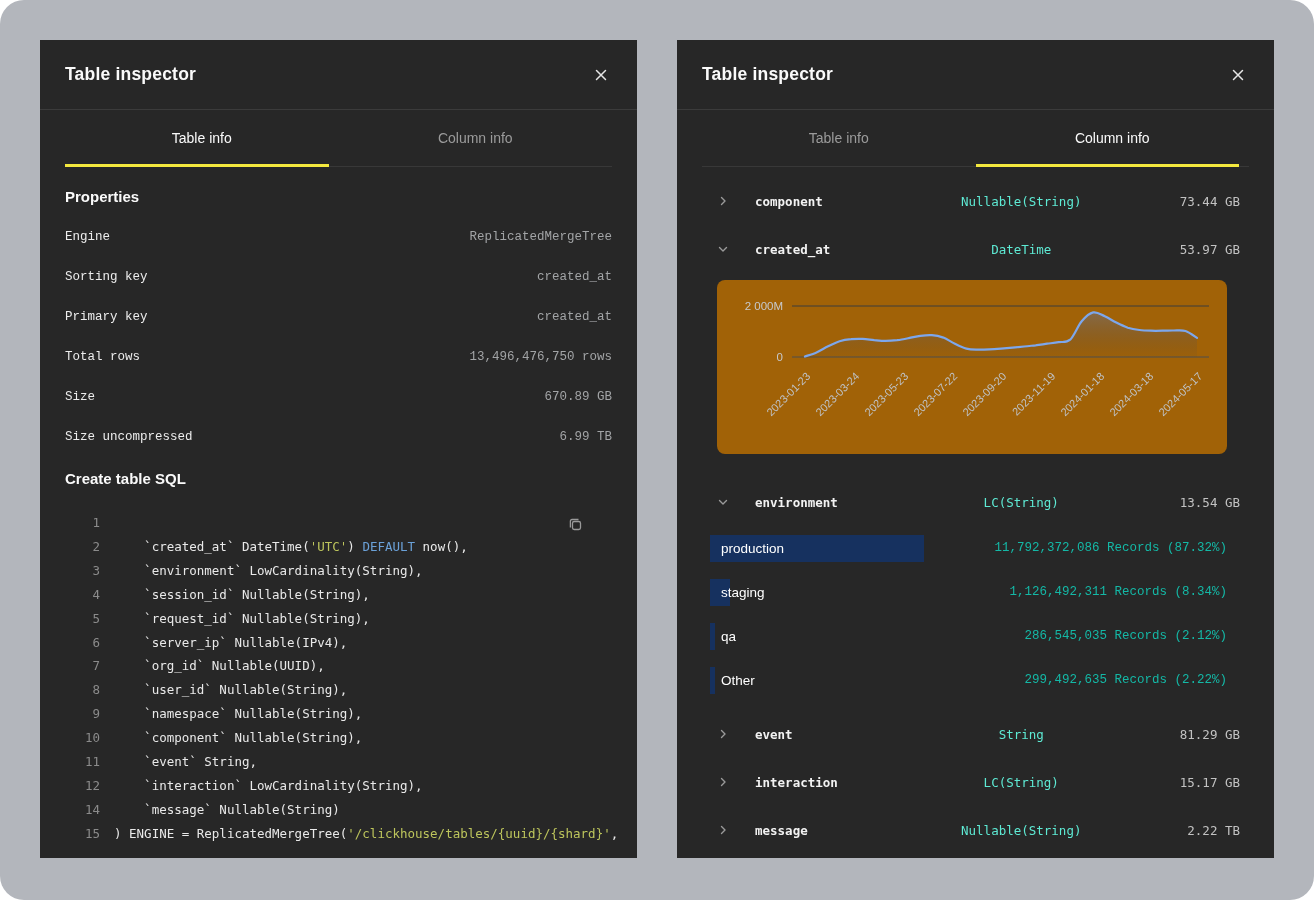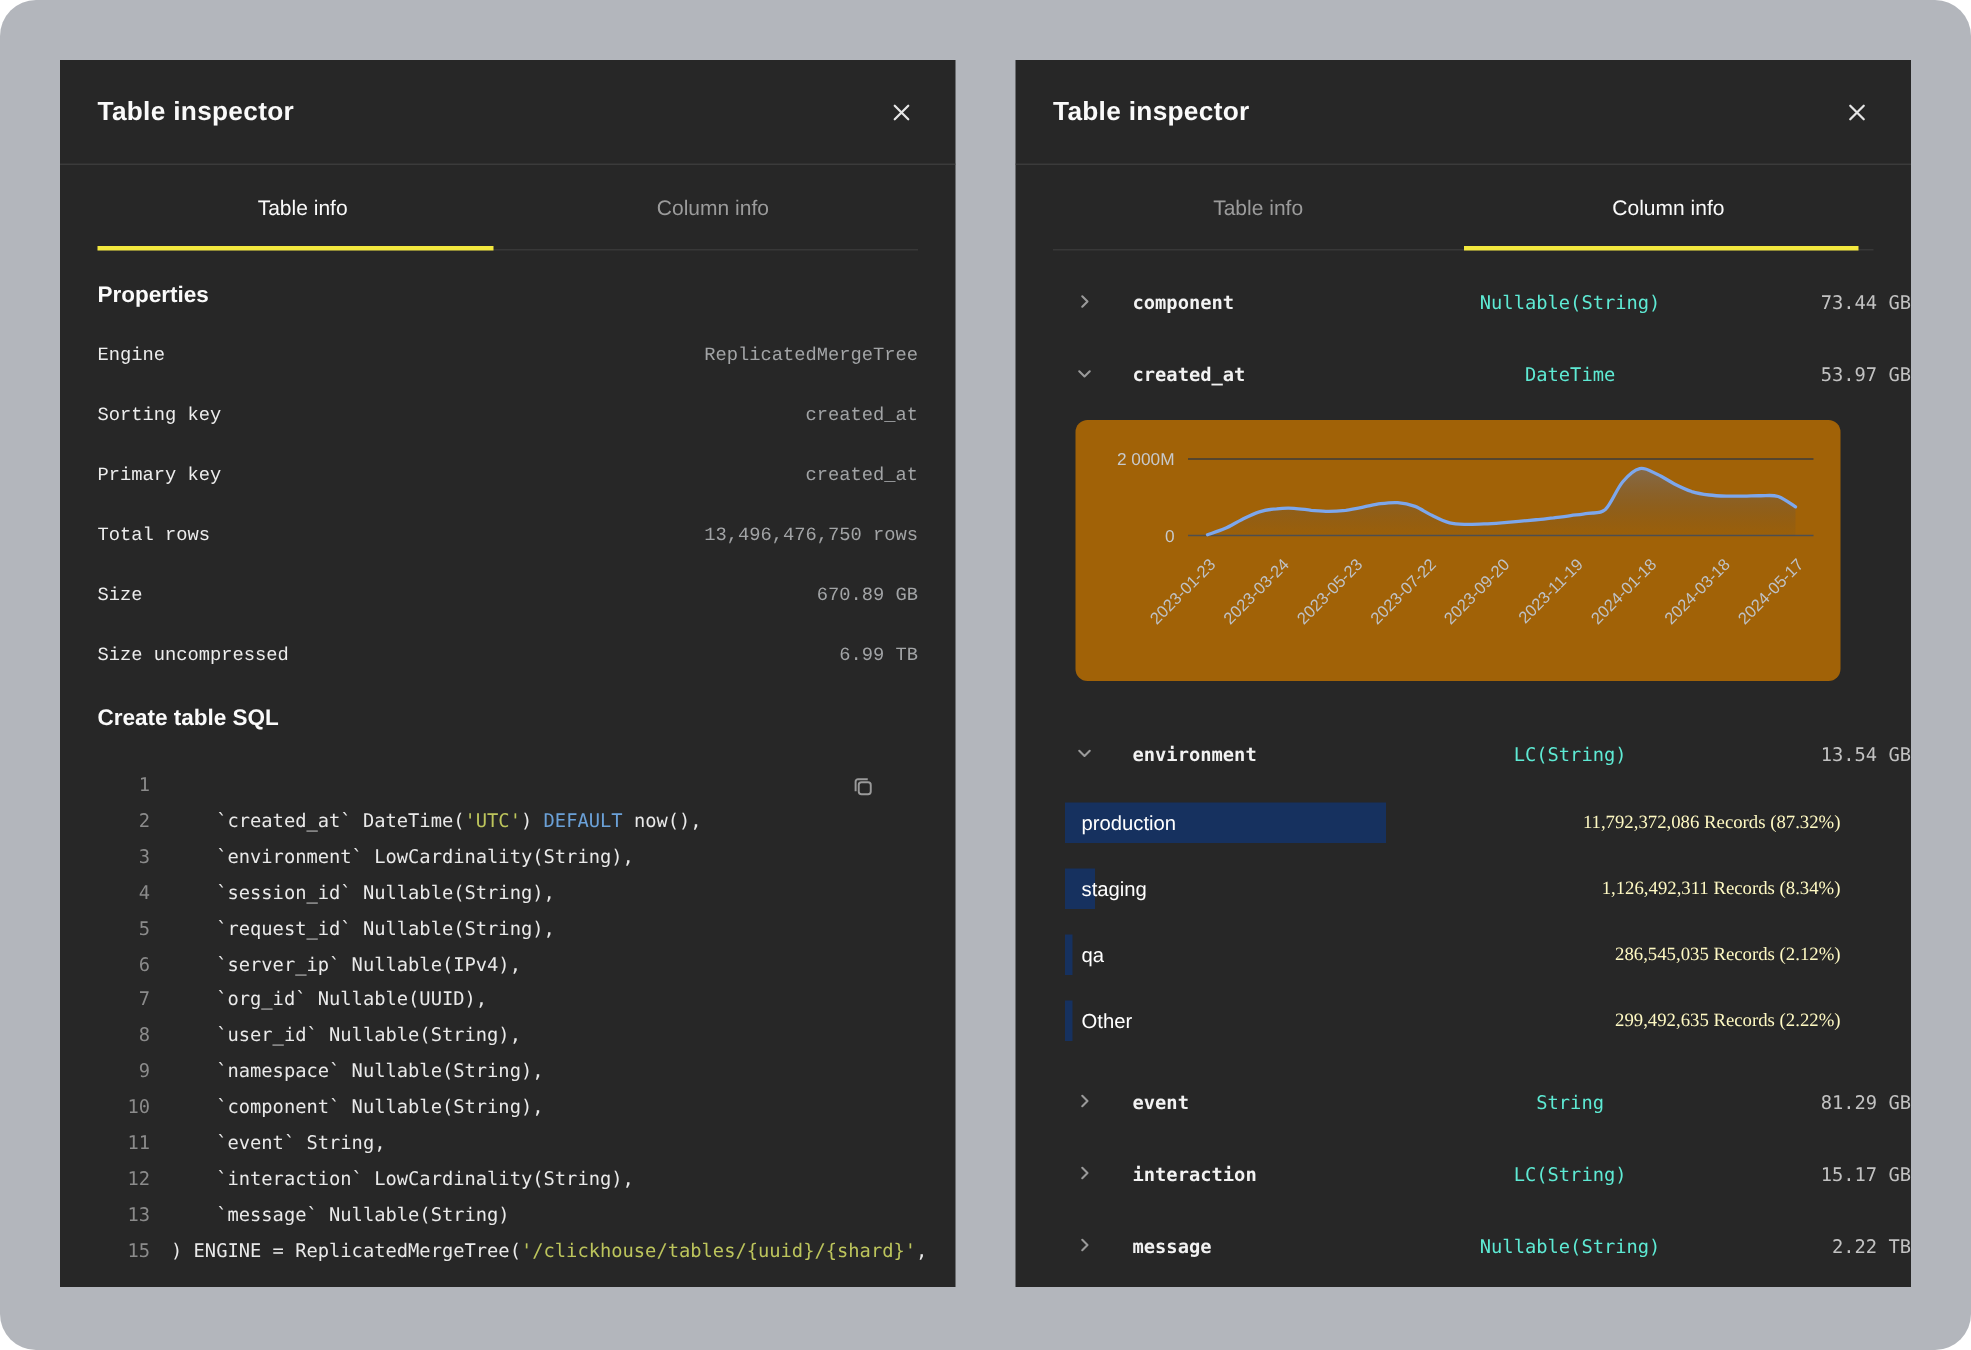--- a/index.html
+++ b/index.html
@@ -46,39 +46,39 @@
   .code-line { display:flex; line-height:23.9px; white-space:pre; }
   .ln { width:35px; text-align:right; color:#8b8b8b; flex:none; margin-right:14px; }
   .code-text { color:#e9e9e9; }
   .tok-kw { color:var(--kw, #6ba1d8); }
   .tok-str { color:var(--str, #bdc55c); }
   .copy-btn { position:absolute; top:2px; right:25px; background:none; border:none; cursor:pointer; padding:3px; }
 
   
   .col-list { padding-top:10px; }
   .col-row { height:48px; display:grid; grid-template-columns: 37px 1fr 1fr 130px;
-             align-items:center; padding-left:41px; cursor:pointer; }
+             align-items:center; padding-left:41px; padding-right:34px; cursor:pointer; }
   .col-row.offset { margin-top:8px; }
   .col-chevron { display:flex; align-items:center; }
   .col-name { font-family:"DejaVu Sans Mono", monospace; font-size:12.5px; font-weight:bold; color:#f2f2f2; }
   .col-type { font-family:"DejaVu Sans Mono", monospace; font-size:12.5px; color:#5eead4; text-align:center; }
   .col-size { font-family:"DejaVu Sans Mono", monospace; font-size:12.5px; color:#c2c2c2; text-align:right; }
 
   .chart-box {
     margin:7px 47px 24px 40px; height:174px; background:#a16207; border-radius:8px;
   }
   .chart-box svg { display:block; width:100%; height:100%; }
 
   .env-values { }
   .env-row { height:44px; position:relative; display:flex; align-items:center;
              padding-left:33px; padding-right:47px; }
   .env-bar { position:absolute; left:33px; top:8.5px; height:27px; background:var(--bar, #16315f); }
   .env-label { position:relative; z-index:2; margin-left:11px; font-size:13.5px; color:#ffffff; }
   .env-records { margin-left:auto; position:relative; z-index:2;
-                 font-family:Liberation Serif, serif; font-size:12.5px; color:#fef9c3; }
+                 font-family:Liberation Mono, monospace; font-size:12.5px; color:#14b8a6; }
 </style>
 </head>
 <body>
 
 <div class="canvas">
 
   <div class="panel" id="panel-left">
     <div class="panel-header">
       <div class="panel-title">Table inspector</div>
       <button class="close-btn">
@@ -133,21 +133,21 @@
             <div class="code-line"><span class="ln">3</span><span class="code-text"><span>    `environment` LowCardinality(String),</span></span></div>
             <div class="code-line"><span class="ln">4</span><span class="code-text"><span>    `session_id` Nullable(String),</span></span></div>
             <div class="code-line"><span class="ln">5</span><span class="code-text"><span>    `request_id` Nullable(String),</span></span></div>
             <div class="code-line"><span class="ln">6</span><span class="code-text"><span>    `server_ip` Nullable(IPv4),</span></span></div>
             <div class="code-line"><span class="ln">7</span><span class="code-text"><span>    `org_id` Nullable(UUID),</span></span></div>
             <div class="code-line"><span class="ln">8</span><span class="code-text"><span>    `user_id` Nullable(String),</span></span></div>
             <div class="code-line"><span class="ln">9</span><span class="code-text"><span>    `namespace` Nullable(String),</span></span></div>
             <div class="code-line"><span class="ln">10</span><span class="code-text"><span>    `component` Nullable(String),</span></span></div>
             <div class="code-line"><span class="ln">11</span><span class="code-text"><span>    `event` String,</span></span></div>
             <div class="code-line"><span class="ln">12</span><span class="code-text"><span>    `interaction` LowCardinality(String),</span></span></div>
-            <div class="code-line"><span class="ln">13</span><span class="code-text"><span>    `message` Nullable(String)</span></span></div>
+            <div class="code-line"><span class="ln">14</span><span class="code-text"><span>    `message` Nullable(String)</span></span></div>
             <div class="code-line"><span class="ln">15</span><span class="code-text"><span>) ENGINE = ReplicatedMergeTree(</span><span class="tok-str">'/clickhouse/tables/{uuid}/{shard}'</span><span>,</span></span></div>
           </div>
       </div>
     </div>
   </div>
 
   <div class="panel" id="panel-right">
     <div class="panel-header">
       <div class="panel-title">Table inspector</div>
       <button class="close-btn">

